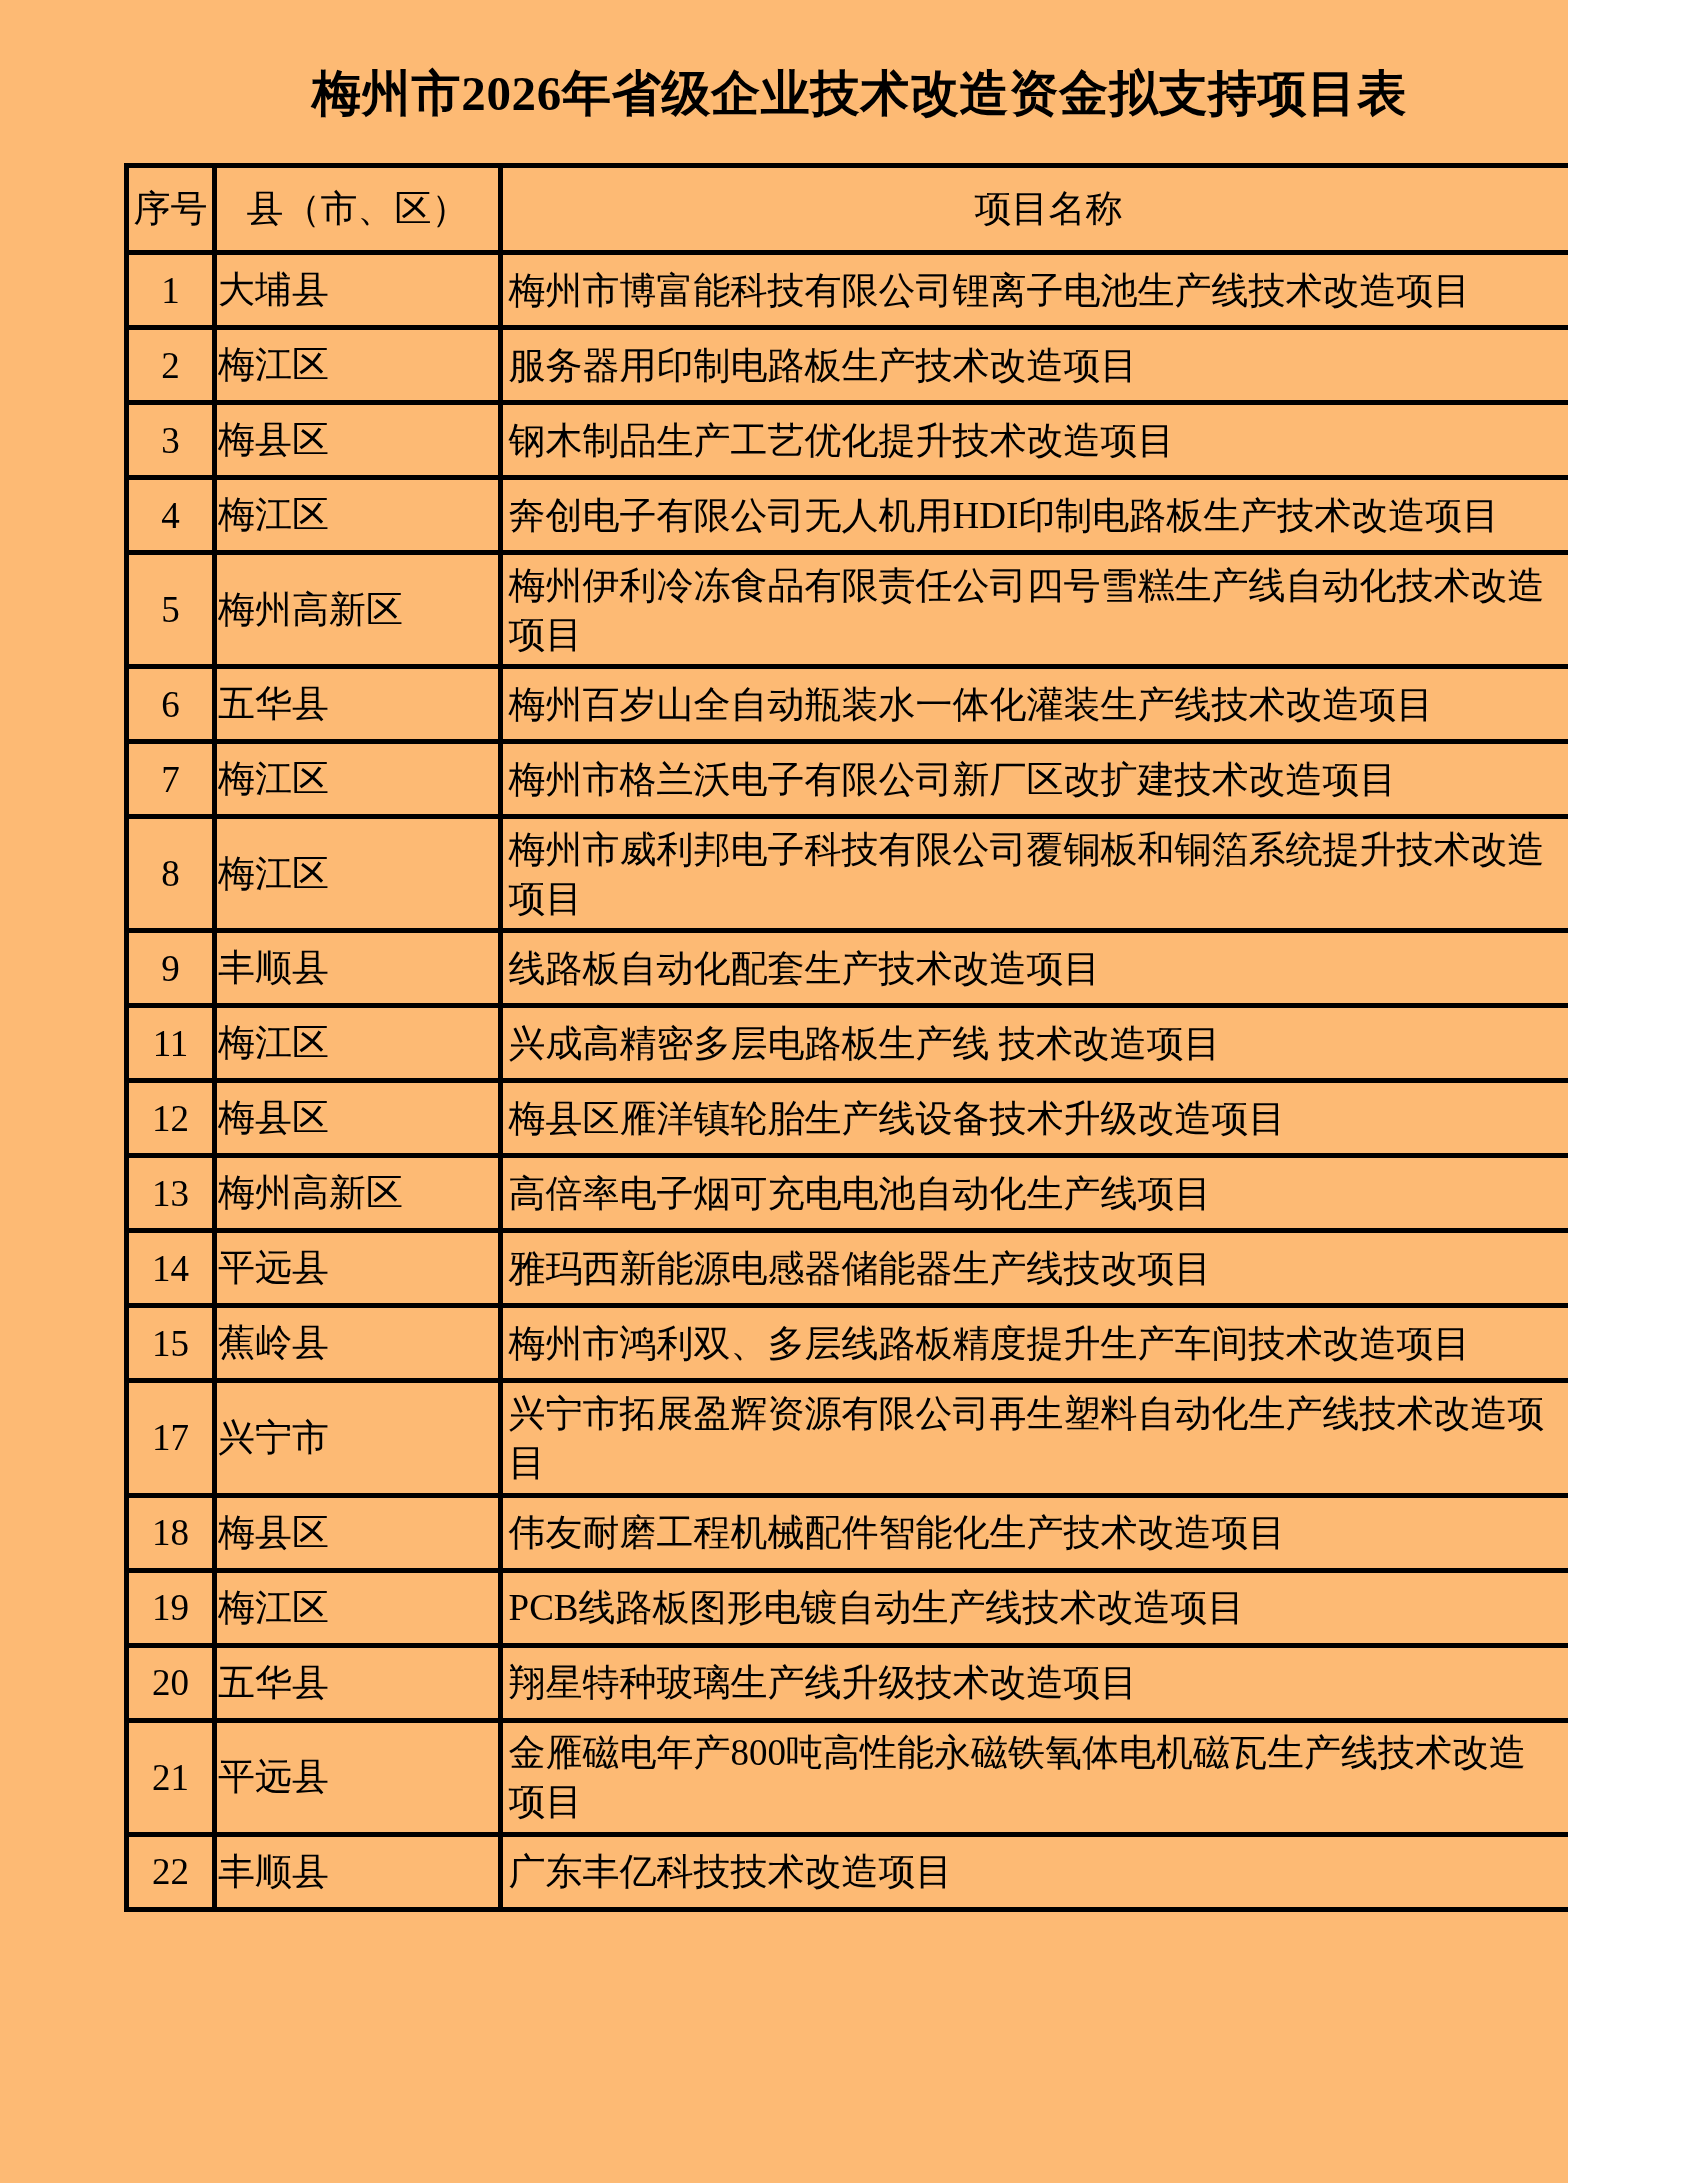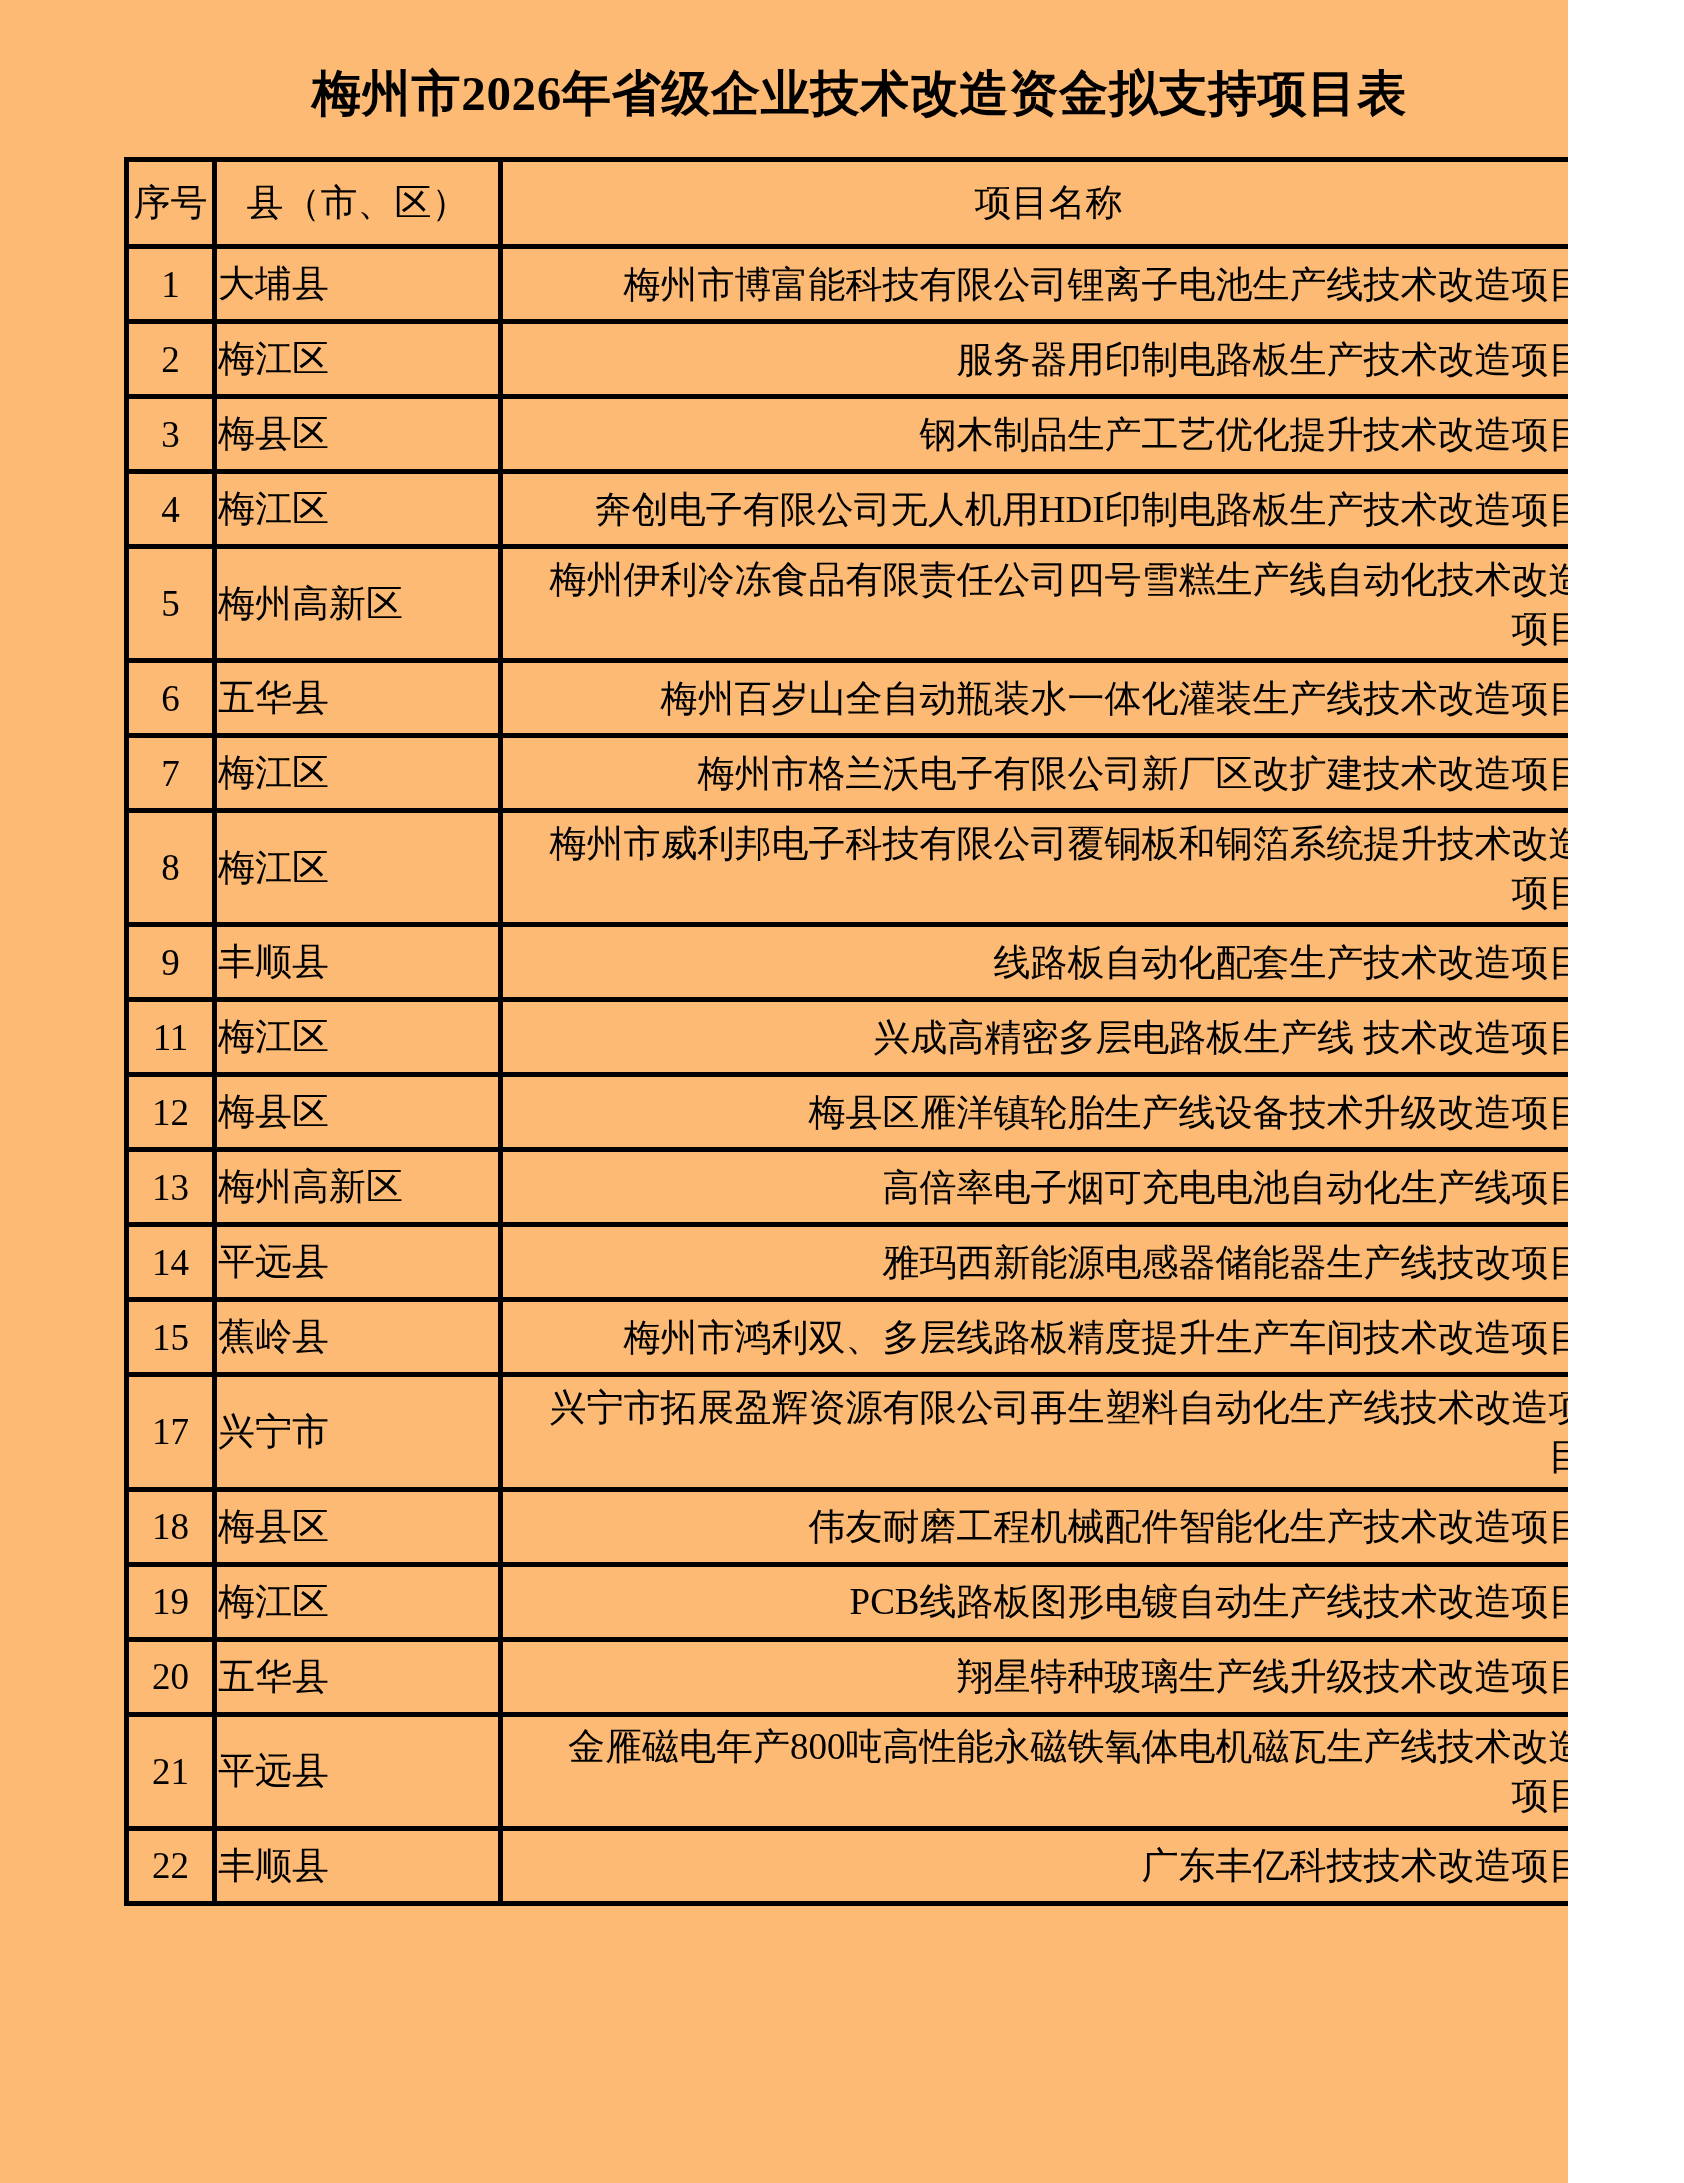--- a/index.html
+++ b/index.html
@@ -25,21 +25,21 @@
     text-align: center;
     font-size: 49px;
     font-weight: 700;
     letter-spacing: 0.7px;
     font-family: "Liberation Serif", "DejaVu Serif", serif;
     white-space: nowrap;
   }
   table.projects {
     position: absolute;
     left: 124px;
-    top: 157px;
+    top: 163px;
     width: 1471px;
     border-collapse: collapse;
     table-layout: fixed;
     border-radius: 16px;
   }
   table.projects th,
   table.projects td {
     border: 5.6px solid #000000;
     font-size: 37px;
     font-weight: normal;
@@ -50,21 +50,21 @@
   thead tr.header-row { height: 87px; }
   tbody tr.row { height: 75px; }
   th.h-no, th.h-county, th.h-project { text-align: center; }
   td.no {
     text-align: center;
     font-size: 35px;
   }
   td.county {
   }
   td.project {
-    text-align: right;
+    text-align: left;
     padding: 5.6px 8.5px 5.6px 5.6px;
     line-height: 49px;
     white-space: pre-wrap;
     word-break: break-all;
   }
 </style>
 </head>
 <body>
 
 <div class="page">

